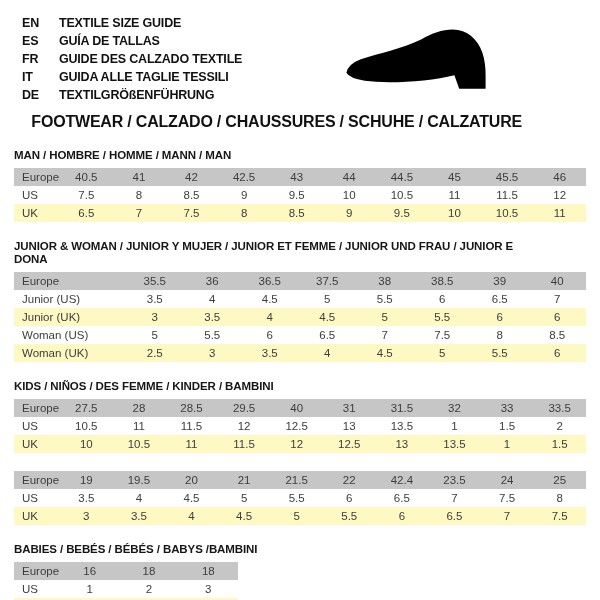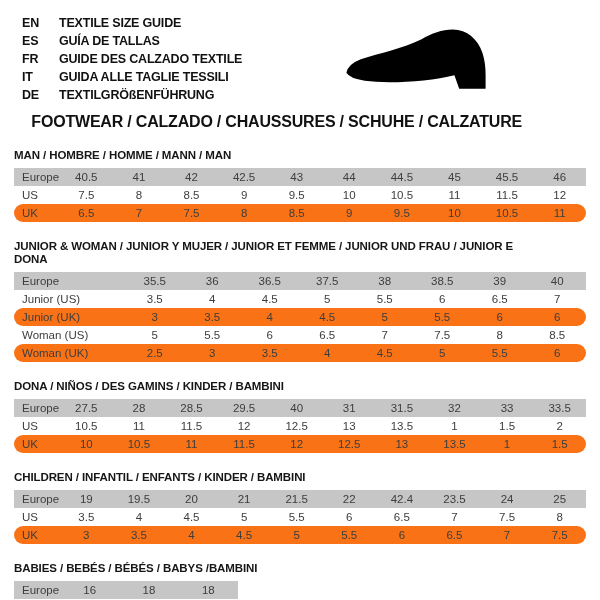--- a/index.html
+++ b/index.html
@@ -27,21 +27,21 @@
     font-size: 11.5px; font-weight: 700; letter-spacing: -0.1px;
     margin: 0 0 6px 0; line-height: 13px; color: #161616;
   }
   .size-table { width: 572px; }
   .size-table.narrow { width: 224px; }
   .table-row {
     display: flex; height: 18px; align-items: center;
     font-size: 11.5px; color: #3d3d3d;
   }
   .table-row.head { background: #c6c6c6; }
-  .table-row.alt  { background: #f97316; border-radius: 9px; }
+  .table-row.alt  { background: #fef9c3; }
   .row-label { width: 46px; padding-left: 8px; box-sizing: border-box; flex: 0 0 auto; white-space: nowrap; }
   .wide-label .row-label { width: 112px; }
   .size-cell { flex: 1 1 0; text-align: center; }
 </style>
 </head>
 <body>
 
 <div class="page">
 
   <header class="header">
@@ -182,21 +182,21 @@
             <span class="size-cell">3.5</span>
             <span class="size-cell">4</span>
             <span class="size-cell">4.5</span>
             <span class="size-cell">5</span>
             <span class="size-cell">5.5</span>
             <span class="size-cell">6</span>
           </div>
         </div>
       </section>
       <section class="size-table-section">
-        <h2 class="table-title">DONA / NIÑOS / DES GAMINS / KINDER / BAMBINI</h2>
+        <h2 class="table-title">KIDS / NIÑOS / DES FEMME / KINDER / BAMBINI</h2>
         <div class="size-table">
           <div class="table-row head">
             <span class="row-label">Europe</span>
             <span class="size-cell">27.5</span>
             <span class="size-cell">28</span>
             <span class="size-cell">28.5</span>
             <span class="size-cell">29.5</span>
             <span class="size-cell">40</span>
             <span class="size-cell">31</span>
             <span class="size-cell">31.5</span>
@@ -226,21 +226,20 @@
             <span class="size-cell">12</span>
             <span class="size-cell">12.5</span>
             <span class="size-cell">13</span>
             <span class="size-cell">13.5</span>
             <span class="size-cell">1</span>
             <span class="size-cell">1.5</span>
           </div>
         </div>
       </section>
       <section class="size-table-section">
-        <h2 class="table-title">CHILDREN / INFANTIL / ENFANTS / KINDER / BAMBINI</h2>
         <div class="size-table">
           <div class="table-row head">
             <span class="row-label">Europe</span>
             <span class="size-cell">19</span>
             <span class="size-cell">19.5</span>
             <span class="size-cell">20</span>
             <span class="size-cell">21</span>
             <span class="size-cell">21.5</span>
             <span class="size-cell">22</span>
             <span class="size-cell">42.4</span>

